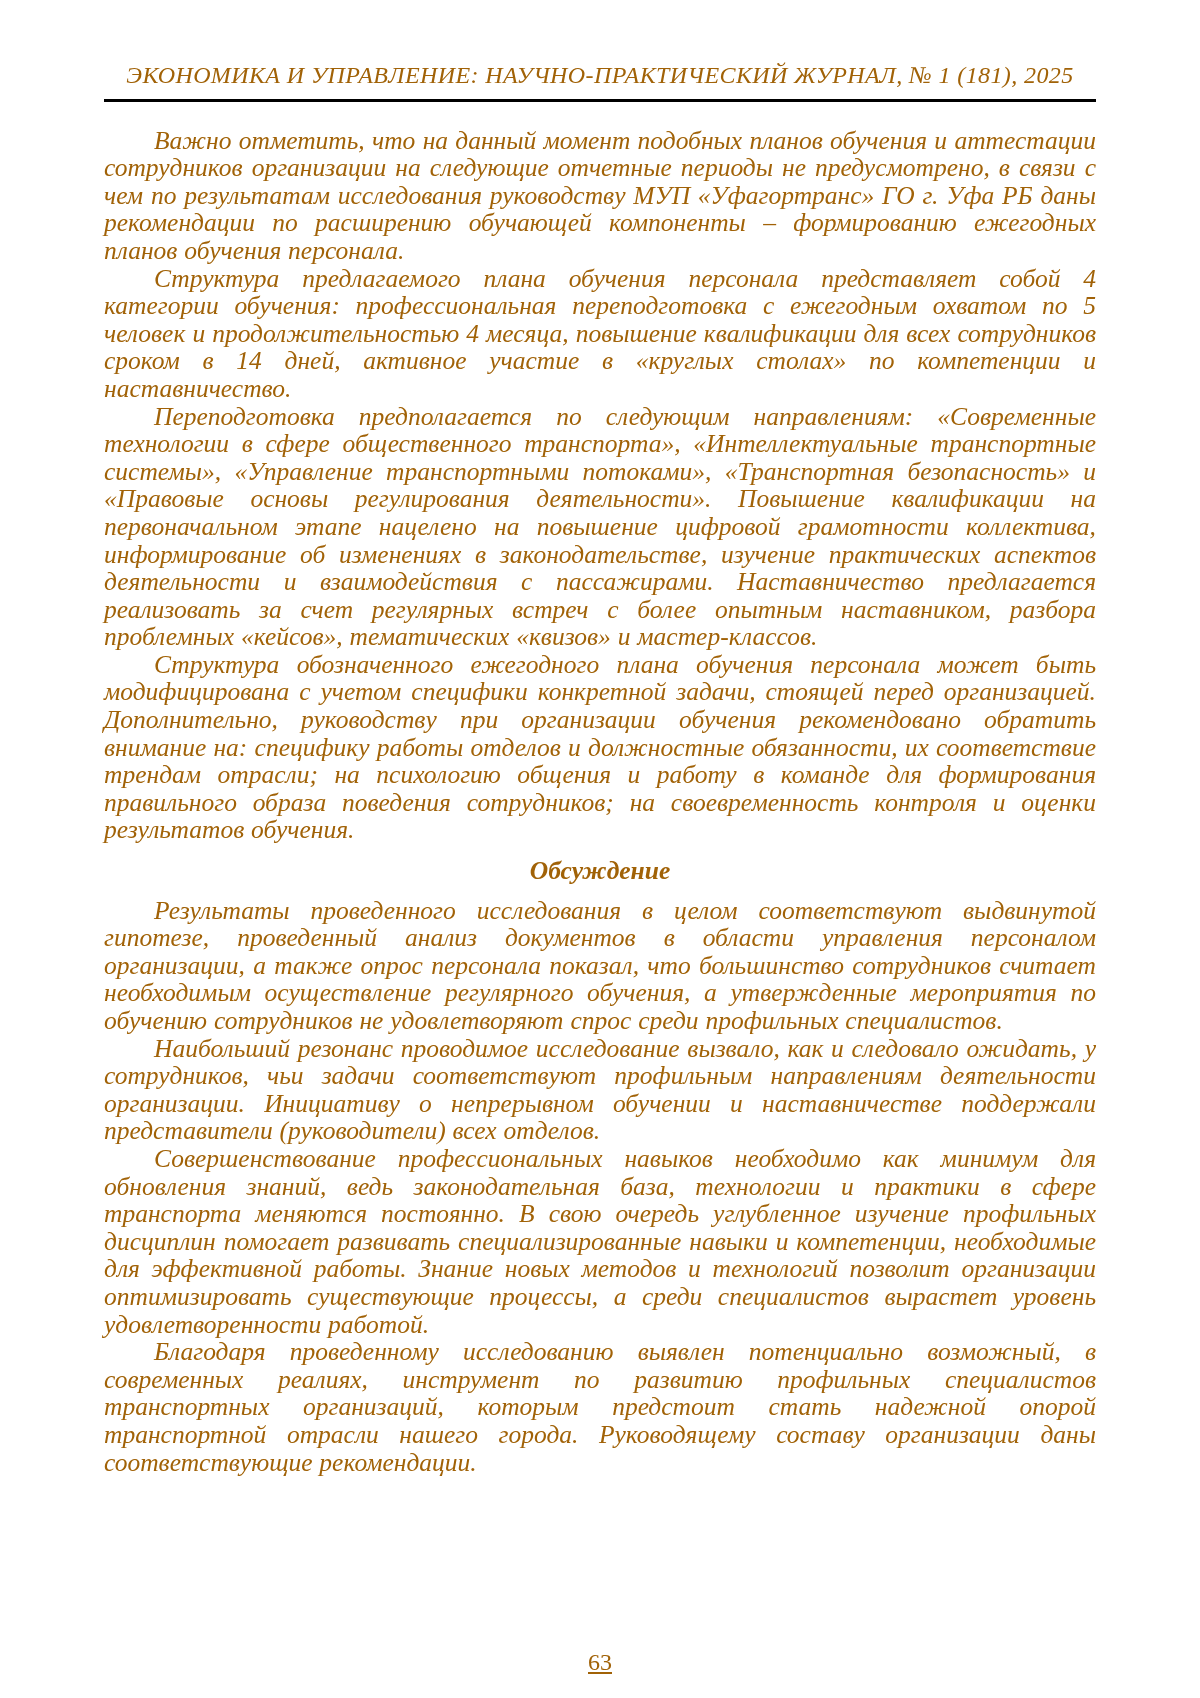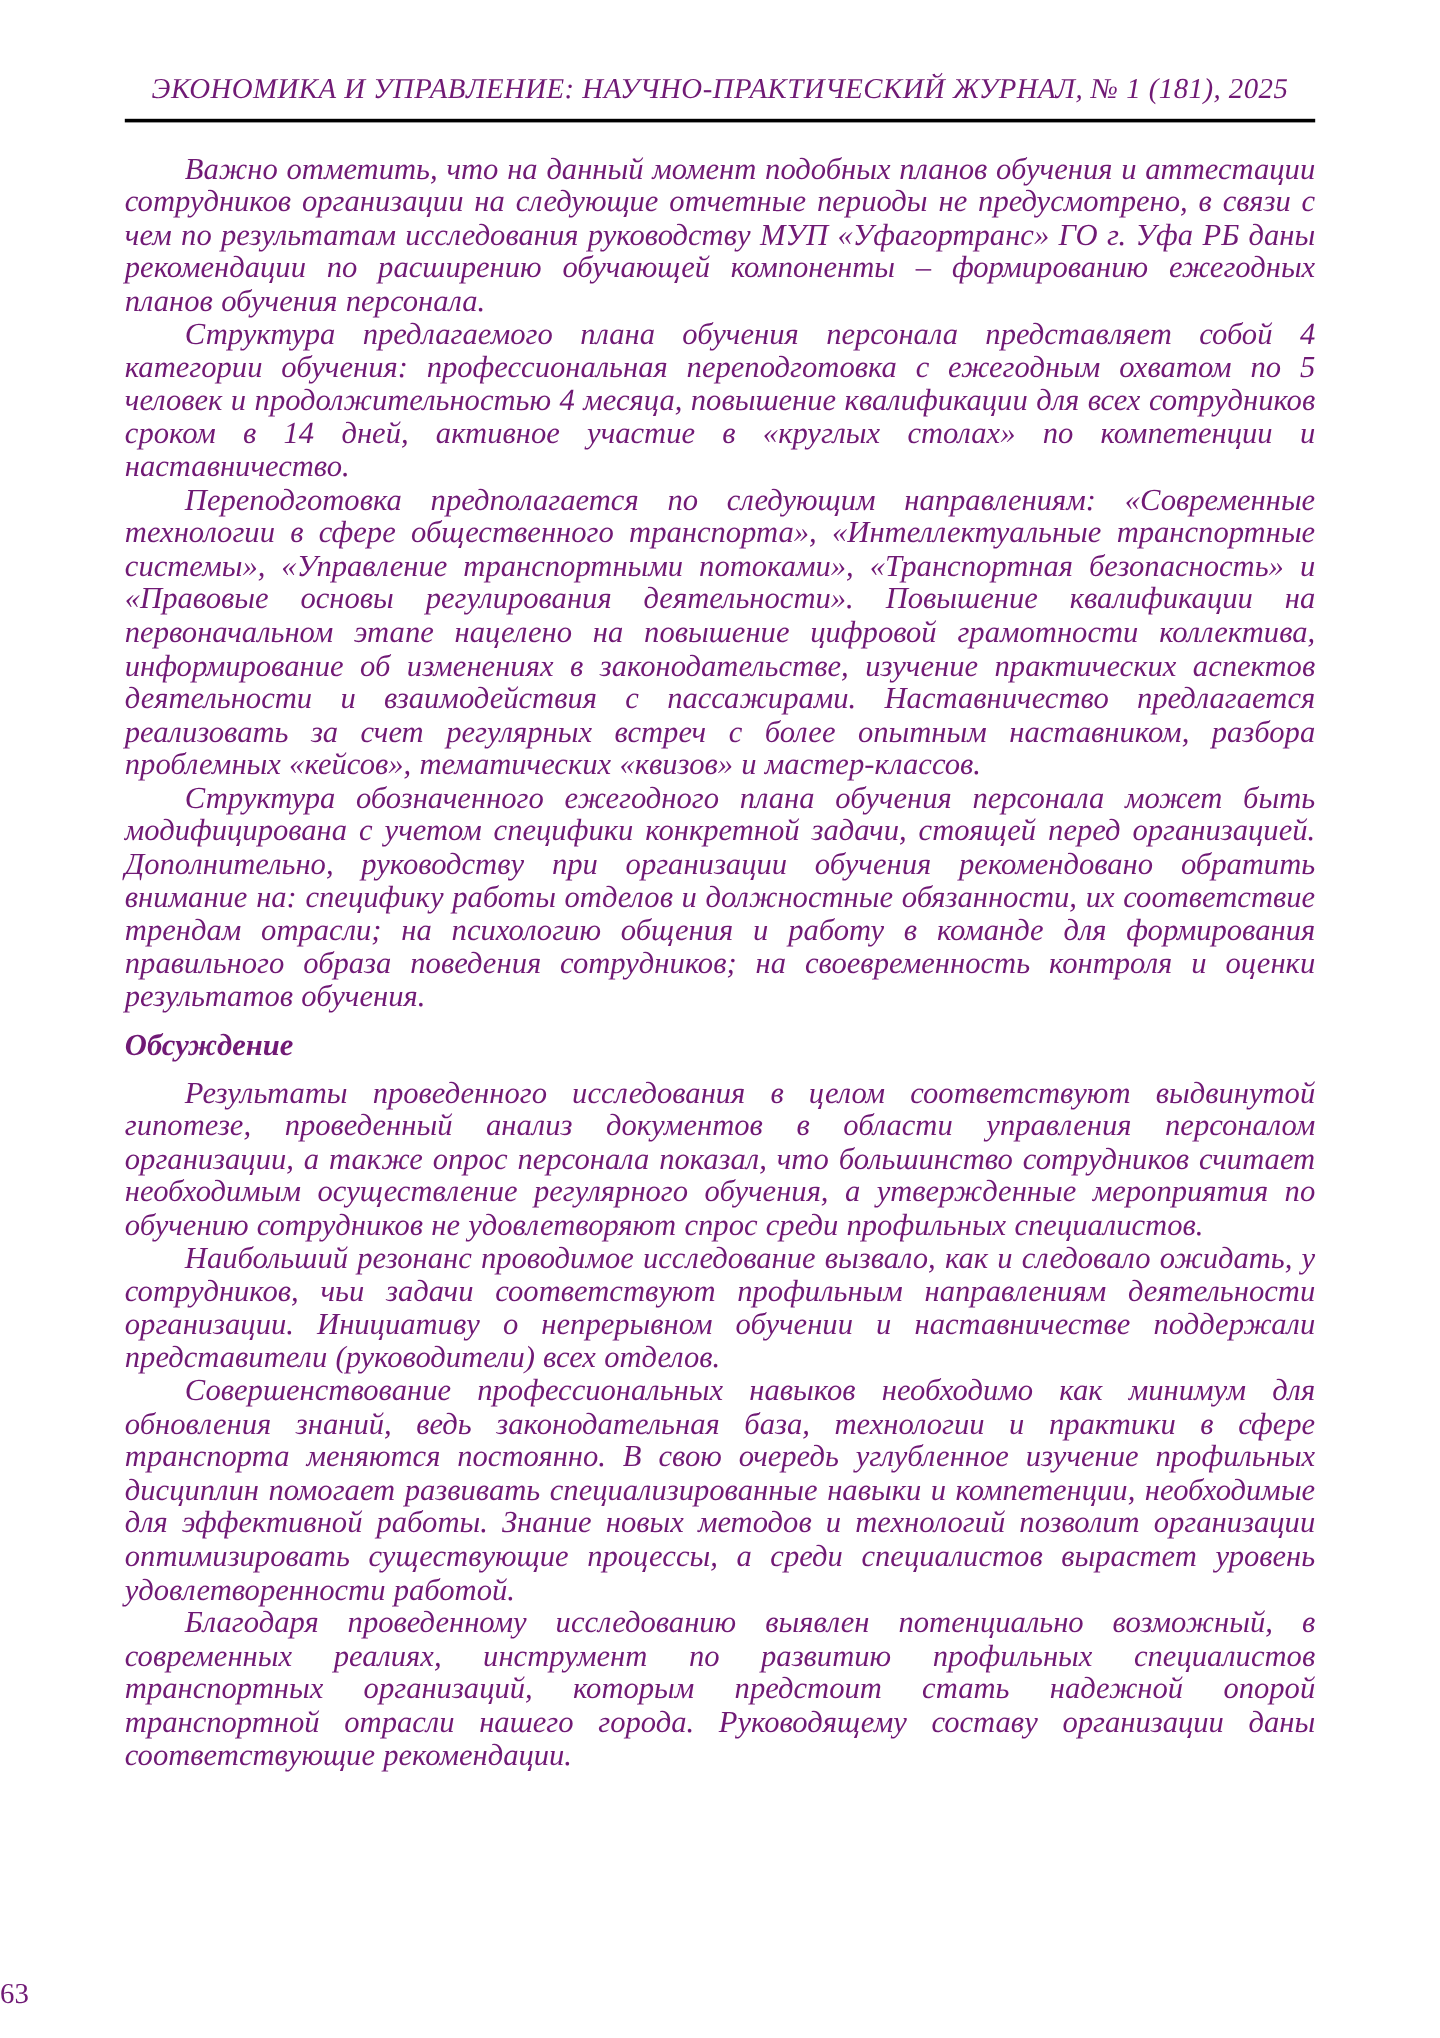--- a/index.html
+++ b/index.html
@@ -6,21 +6,21 @@
     margin: 0;
     padding: 0;
     background: #ffffff;
   }
   .page {
     position: relative;
     width: 1200px;
     height: 1698px;
     box-sizing: border-box;
     background: #ffffff;
-    color: #701a75;
+    color: #a16207;
     font-family: "Liberation Serif", "DejaVu Serif", serif;
     padding: 62px 104px 0 104px;
     overflow: hidden;
   }
   .journal-title {
     font-style: italic;
     font-size: 24px;
     line-height: 1.15;
     text-align: center;
     letter-spacing: 0.4px;
@@ -41,28 +41,30 @@
     line-height: 27.6px;
     text-align: justify;
     text-indent: 50px;
     word-spacing: 0.5px;
   }
   .section-heading {
     margin: 13px 0 12px 0;
     font-size: 25.5px;
     line-height: 27.6px;
     font-weight: bold;
+    text-align: center;
   }
   .page-number {
     position: absolute;
     left: 0;
     right: 0;
     bottom: 22px;
-    text-align: left;
+    text-align: center;
     font-size: 24px;
+    text-decoration: underline;
   }
 </style>
 </head>
 <body>
 
 <div class="page">
 
   <header>
     <div class="journal-title">ЭКОНОМИКА И УПРАВЛЕНИЕ: НАУЧНО-ПРАКТИЧЕСКИЙ ЖУРНАЛ, № 1 (181), 2025</div>
     <hr class="header-rule">

